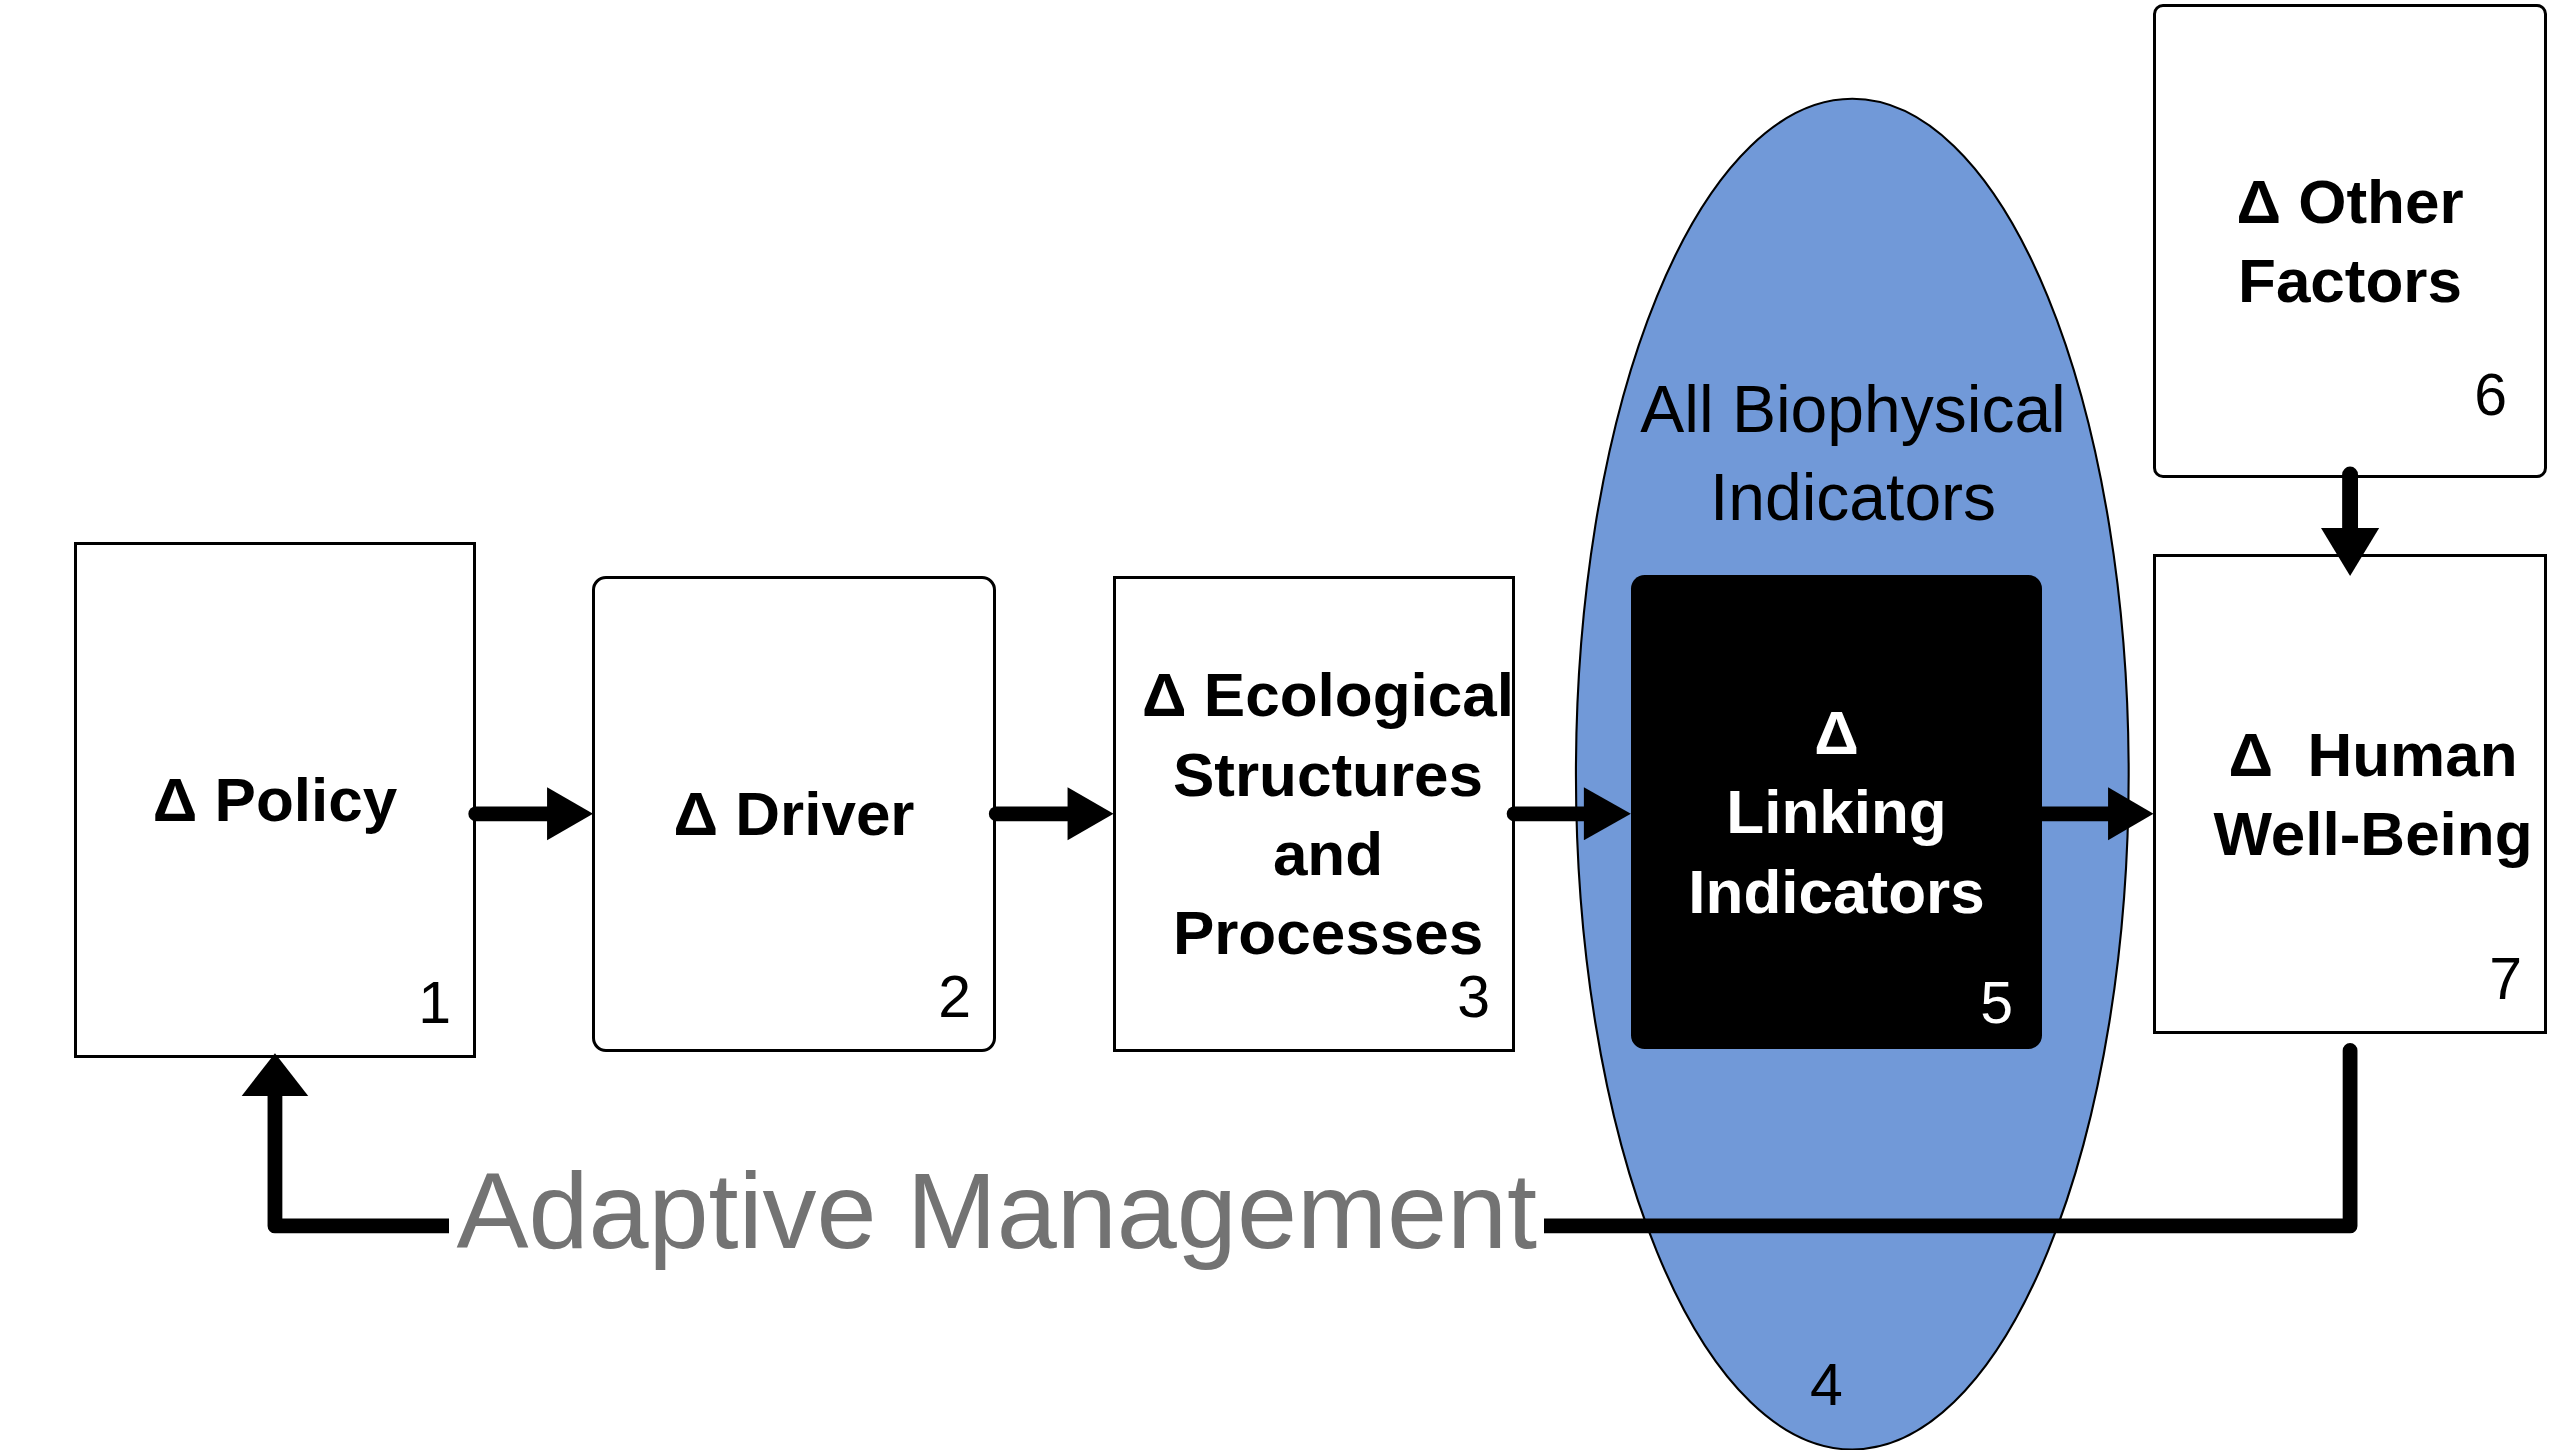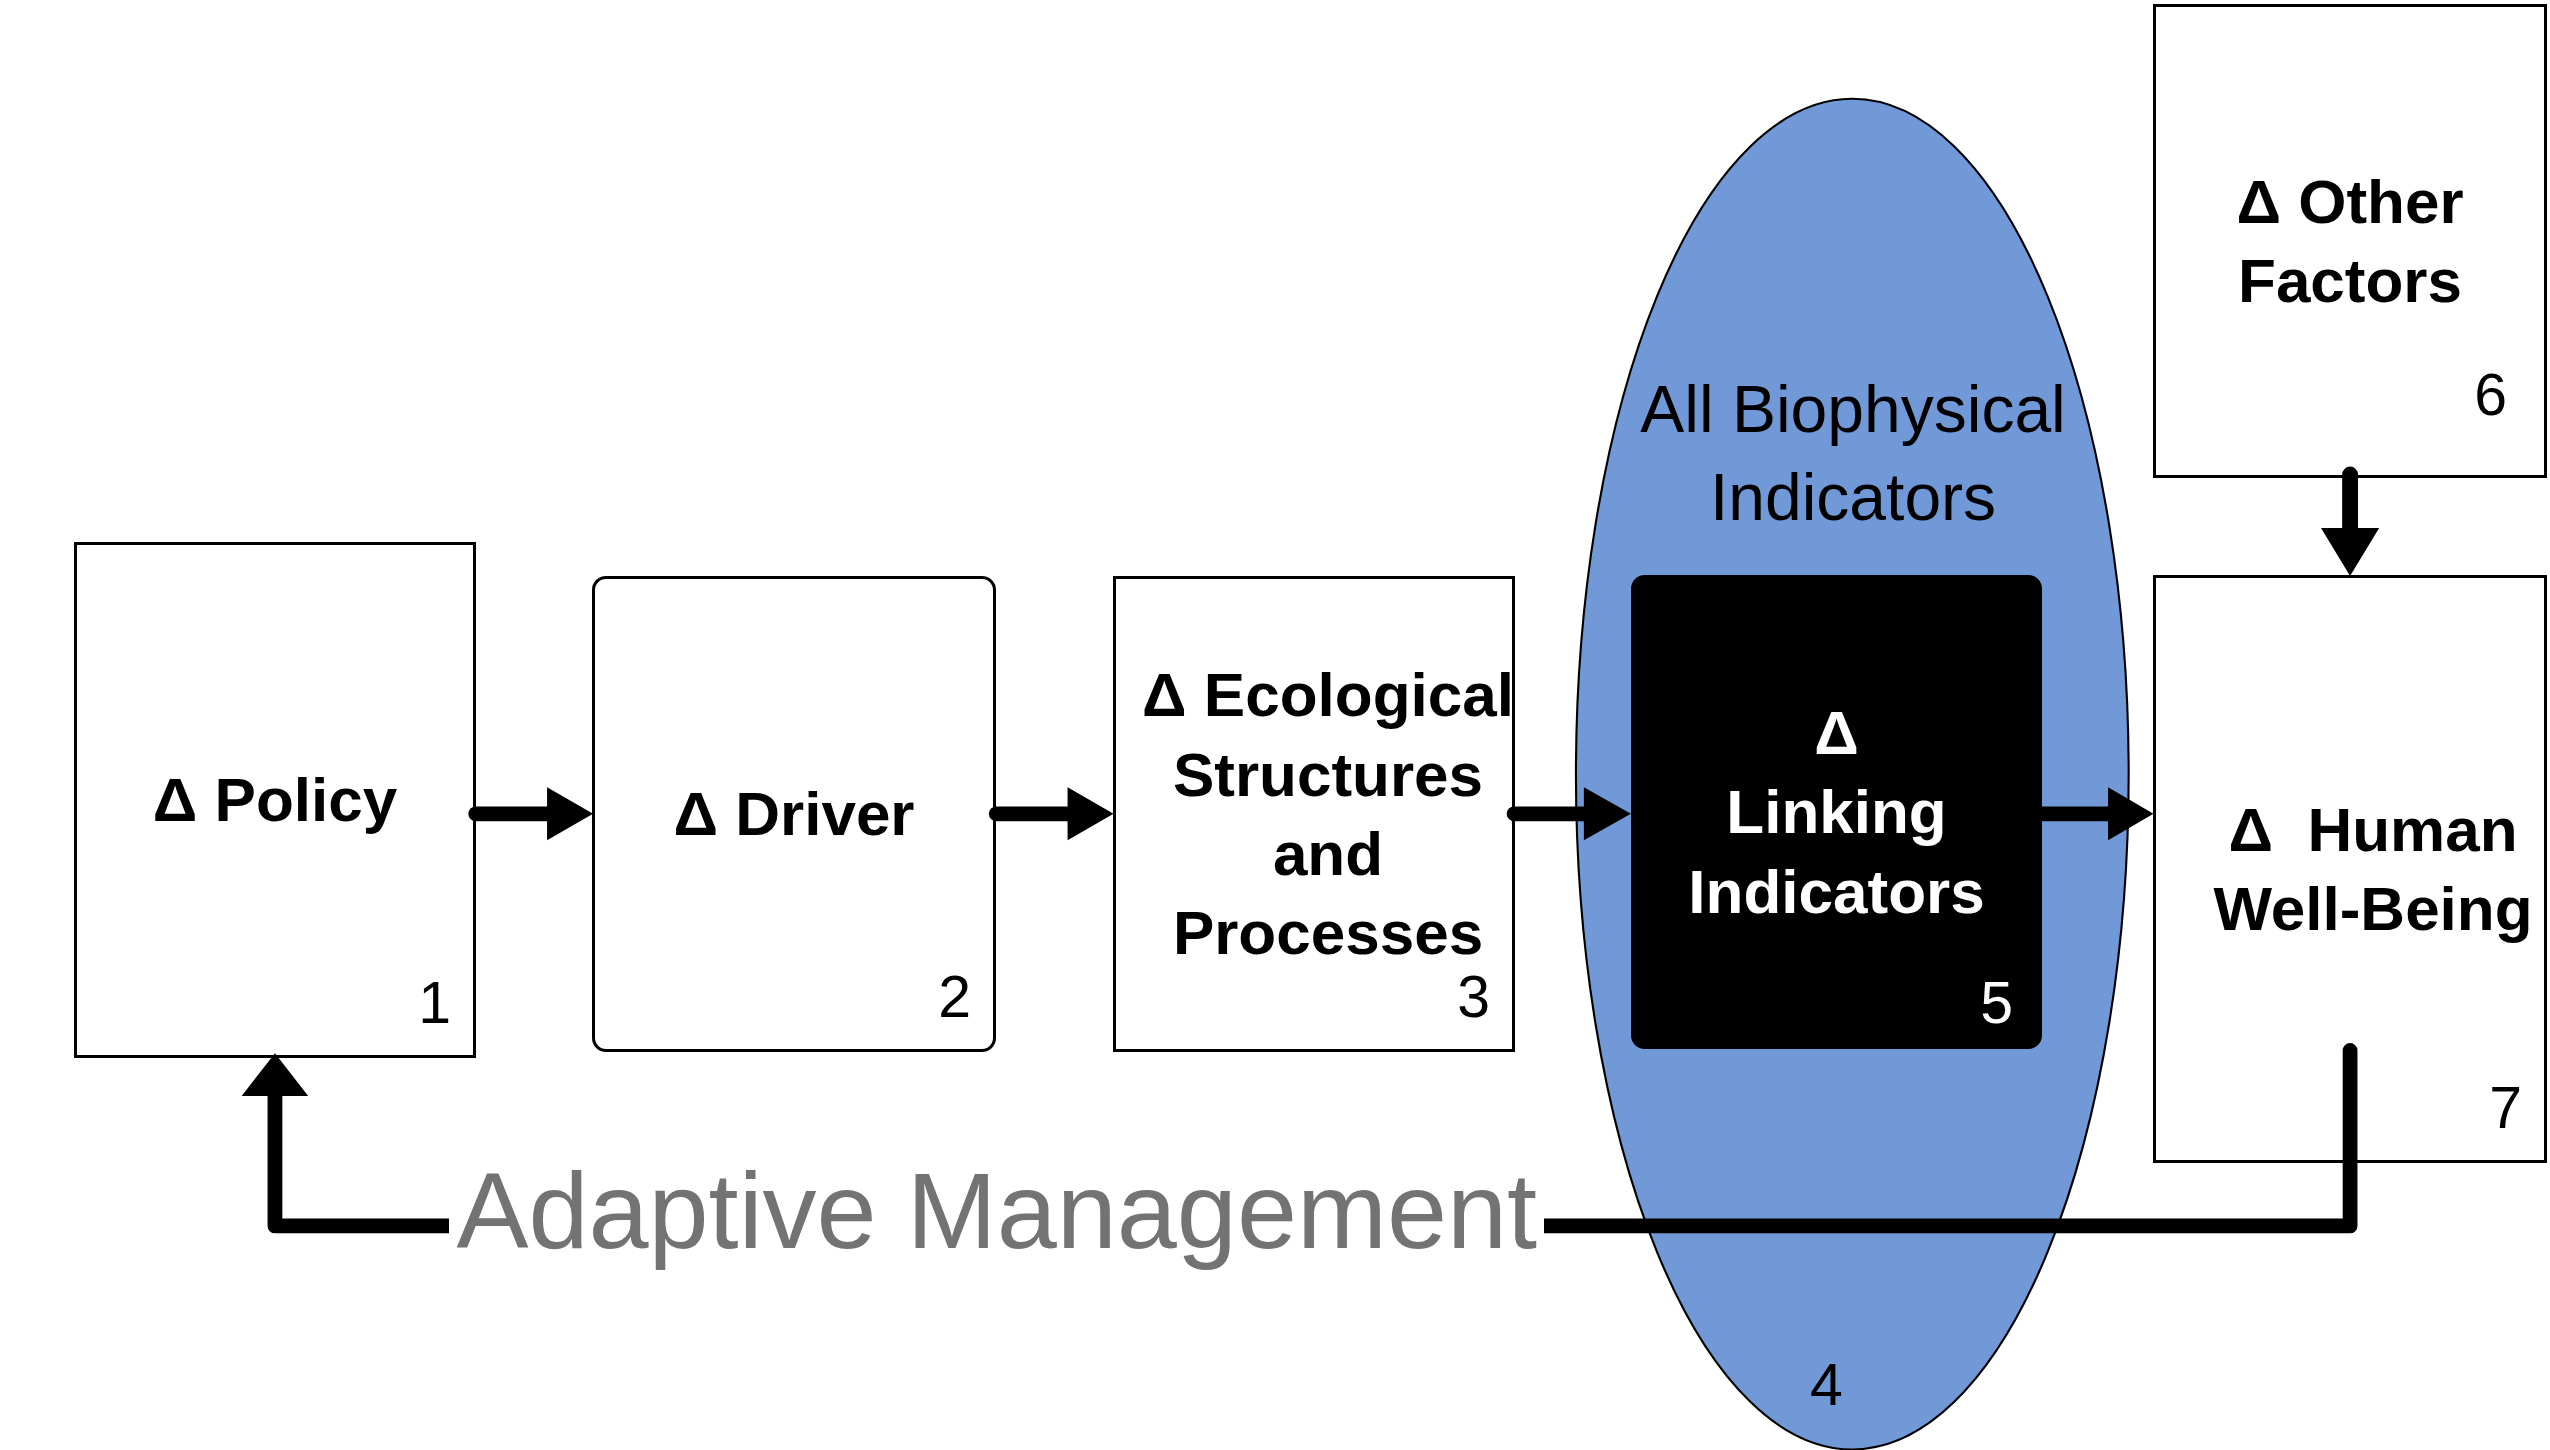--- a/index.html
+++ b/index.html
@@ -39,23 +39,23 @@
   }
   #box-policy  {left:74px; top:542px; width:402px; height:516px;}
   #box-driver  {left:592px;top:576px; width:404px; height:476px;border-radius:14px;}
   #box-eco     {left:1113px;top:576px; width:402px; height:476px;padding-left:28px;}
   #box-linking {
     left:1631px;top:575px;width:411px;height:474px;
     background:#000000;border:none;border-radius:13.7px;
   }
   #box-linking .label{color:#ffffff;}
   #box-linking .num{color:#ffffff;bottom:16px;right:29px;}
-  #box-other   {left:2153px;top:4.2px;   width:394px; height:474px;}
+  #box-other   {left:2153px;top:4.2px;   width:394px; height:474px;border-radius:10px;}
   #box-other .num{bottom:50px;right:37px;}
-  #box-human   {left:2153px;top:575px;width:394px; height:588px;padding-left:46px;}
+  #box-human   {left:2153px;top:554px;width:394px; height:480px;padding-left:46px;}
 
   #ellipse-label{
     position:absolute;
     left:1483px;top:365px;width:740px;
     text-align:center;
     font-size:66px;line-height:1.34;
     white-space:pre;
     color:#000000;
     z-index:4;
   }

